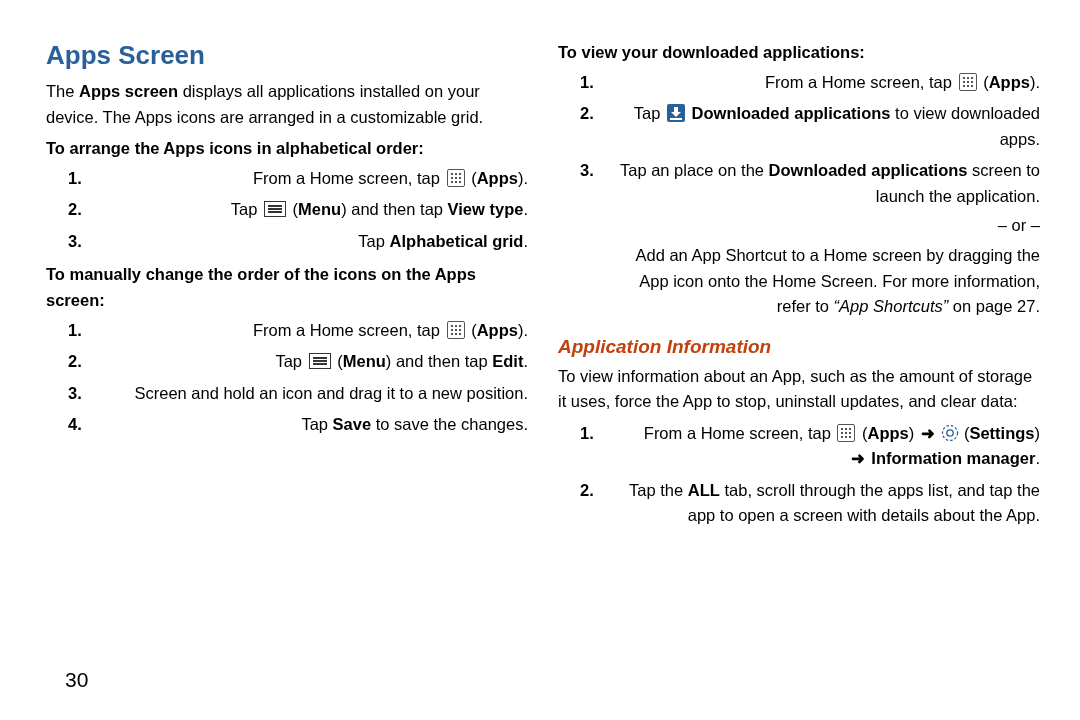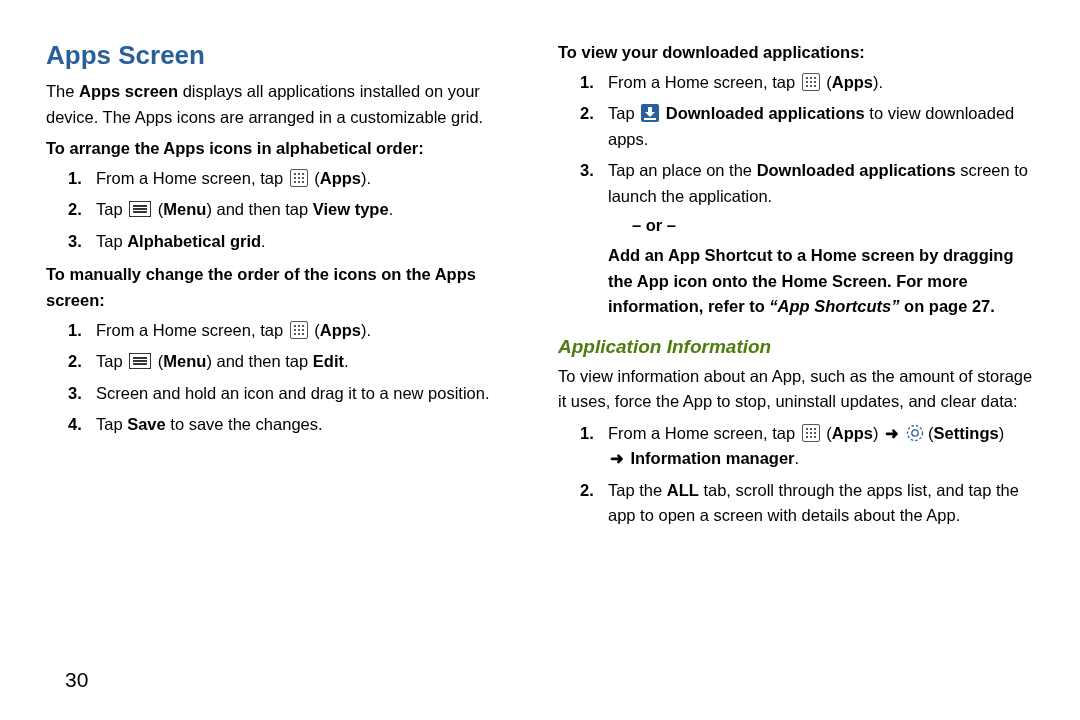--- a/index.html
+++ b/index.html
@@ -27,21 +27,21 @@
   }
   h1.main-title {
     color: #2a6099;
     font-family: Arial, Helvetica, sans-serif;
     font-weight: 900;
     font-size: 26px;
     margin: 0 0 8px 0;
     letter-spacing: 0px;
   }
   h2.sub-title {
-    color: #4d7c0f;
+    color: #c2410c;
     font-style: italic;
     font-weight: 700;
     font-size: 19px;
     margin: 16px 0 6px 0;
     font-family: Arial, Helvetica, sans-serif;
   }
   p {
     margin: 0 0 6px 0;
     line-height: 1.55;
   }
@@ -55,20 +55,21 @@
     padding-left: 48px;
     counter-reset: item;
     list-style: none;
   }
   ol > li {
     counter-increment: item;
     position: relative;
     line-height: 1.55;
     margin-bottom: 6px;
     padding-left: 2px;
+    text-align: right;
   }
   ol > li::before {
     content: counter(item) ".";
     font-weight: 700;
     position: absolute;
     left: -26px;
   }
   .b { font-weight: 700; }
   .ital { font-style: italic; }
   .icon {
@@ -147,21 +148,20 @@
   .settings-icon svg { display:block; }
   .arrow {
     font-weight: 700;
     margin: 0 2px;
   }
   .sub-indent {
     margin-left: 24px;
     margin-top: 4px;
     margin-bottom: 4px;
     line-height: 1.55;
-    font-weight: bold;
   }
   .page-num {
     position: absolute;
     bottom: 28px;
     left: 65px;
     font-size: 21px;
   }
 </style>
 </head>
 <body>

